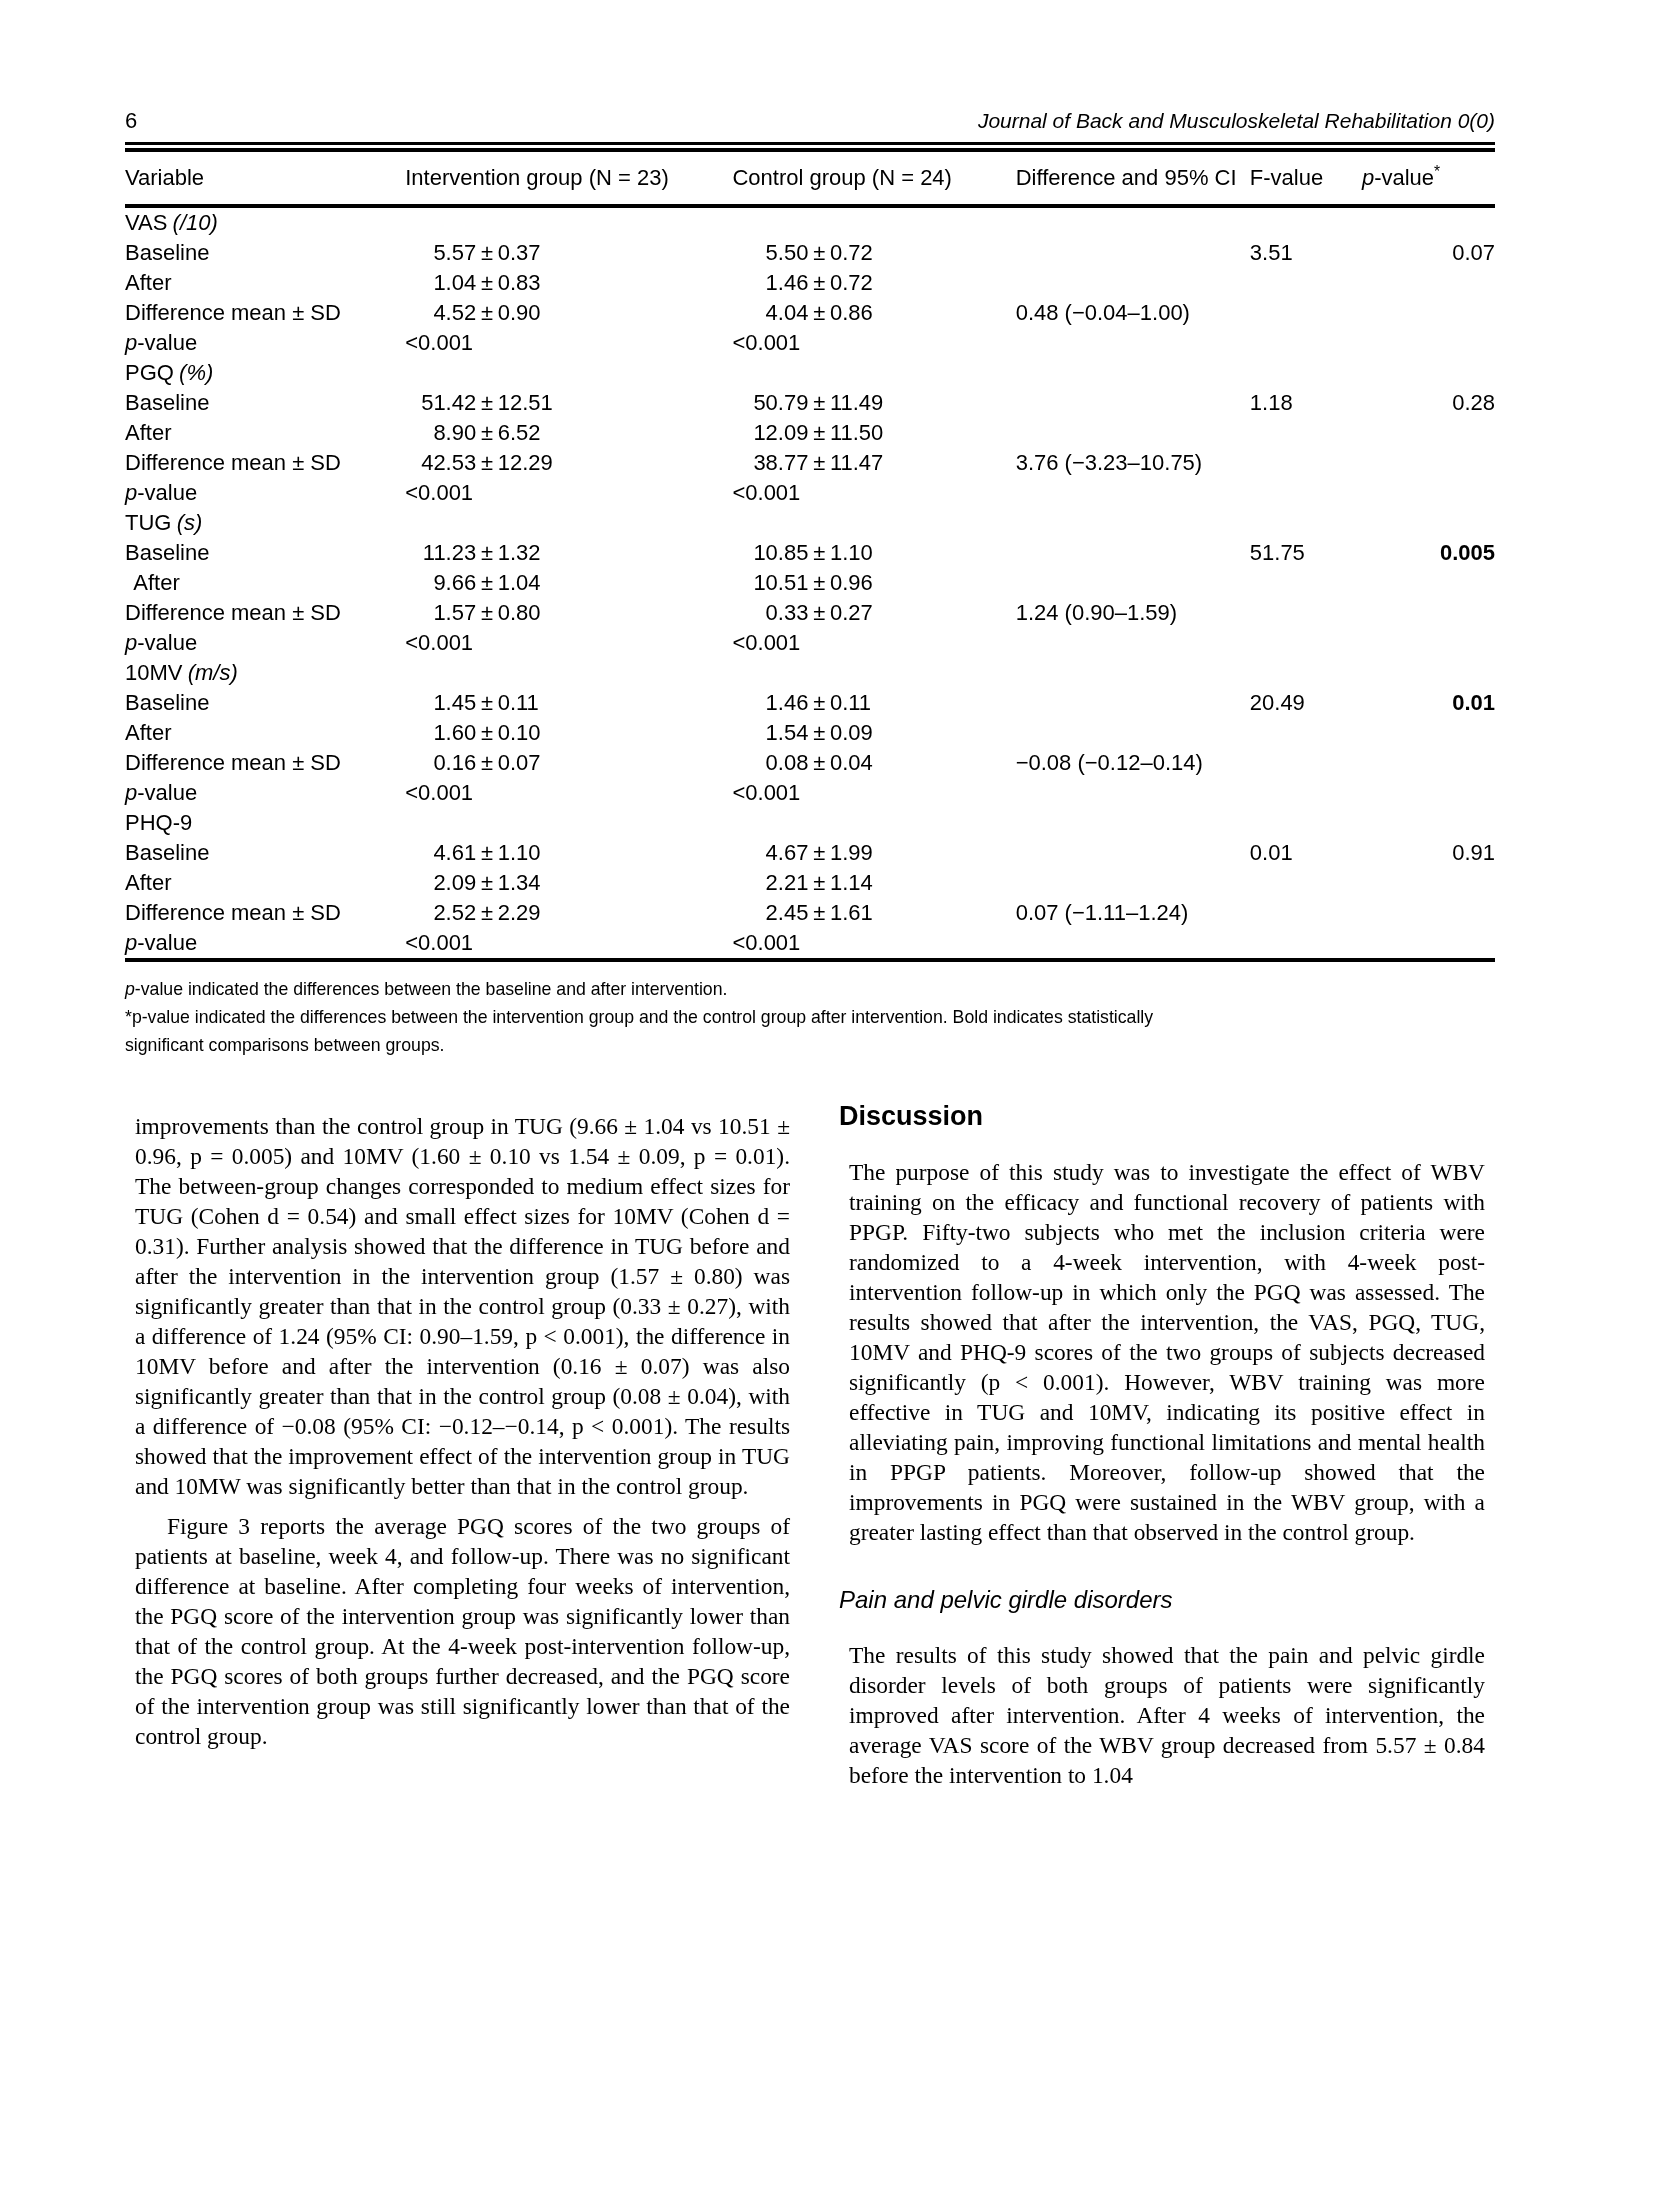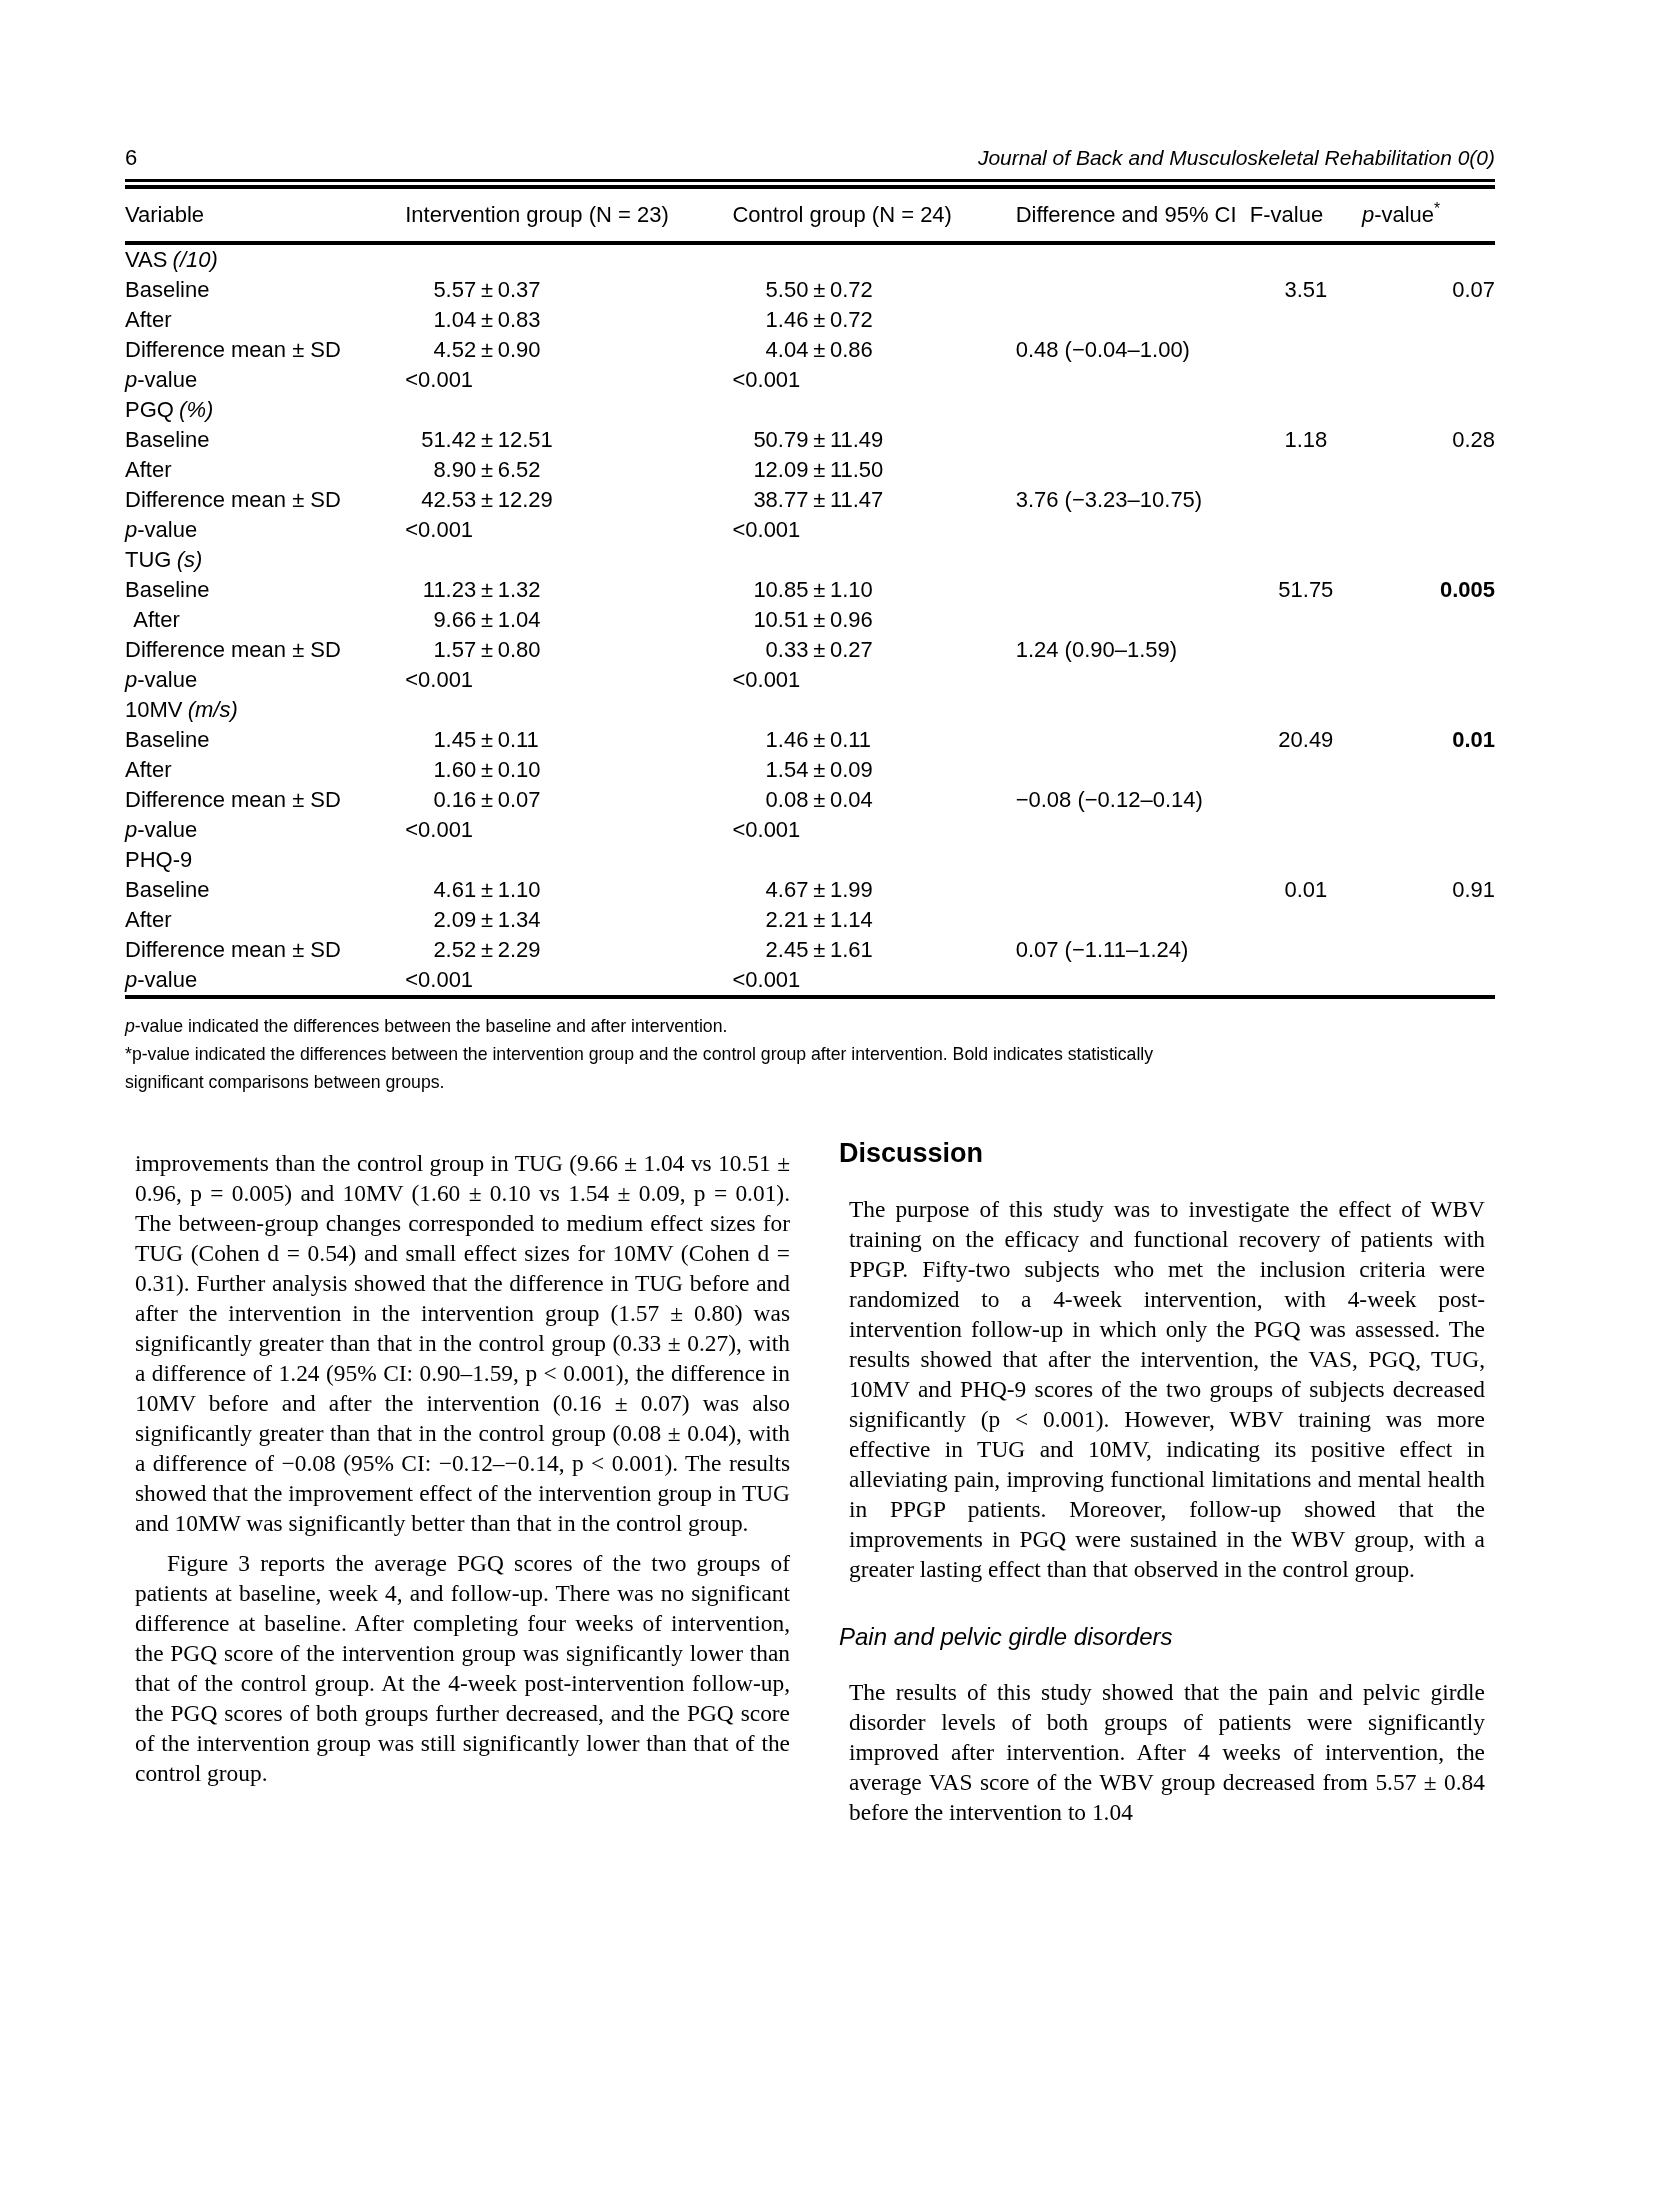--- a/index.html
+++ b/index.html
@@ -22,21 +22,21 @@
   .pagehead {
     display: flex;
     justify-content: space-between;
     align-items: flex-end;
     padding-top: 108px;
     padding-bottom: 9.4px;
     border-bottom: 3.1px solid #000;
     font-family: "Liberation Sans", sans-serif;
   }
   .pagenum { font-size: 22px; line-height: 25px; }
-  .journal { font-style: italic; font-size: 21px; line-height: 25px; margin-top: 37px; }
+  .journal { font-style: italic; font-size: 21px; line-height: 25px; }
 
   
   .caption {
     margin: 50px 0 0 0;
     font-family: "Liberation Sans", sans-serif;
     font-size: 20px;
     line-height: 30px;
     max-width: 1355px;
   }
   .cap-label { font-weight: bold; }
@@ -59,21 +59,21 @@
     padding: 13.5px 0 12.5px 0;
     border-bottom: 4.7px solid #000;
     white-space: nowrap;
   }
   table.datatable td {
     height: 30px;
     padding: 0;
     vertical-align: middle;
     white-space: nowrap;
   }
-  th.c-f, td.t-f { text-align: center; }
+  th.c-f, td.t-f { text-align: left; }
   th.c-f { padding-right: 2.1px; margin-left: 24px; }
   td.t-f { padding-right: 11.5px; }
   th.c-p { text-align: right; padding-right: 8.3px; }
   td.t-p { text-align: right; padding-right: 36px; }
   td.t-p.bold { font-weight: bold; }
   td.t-label.indent { padding-left: 8.3px; }
   td.ital-first::first-letter, th.ital-first::first-letter, .fn-ital::first-letter { font-style: italic; }
   .sec-cell .unit { font-style: italic; margin-left: 5.2px; }
   sup.star { font-size: 15.6px; vertical-align: super; line-height: 0; }
   

